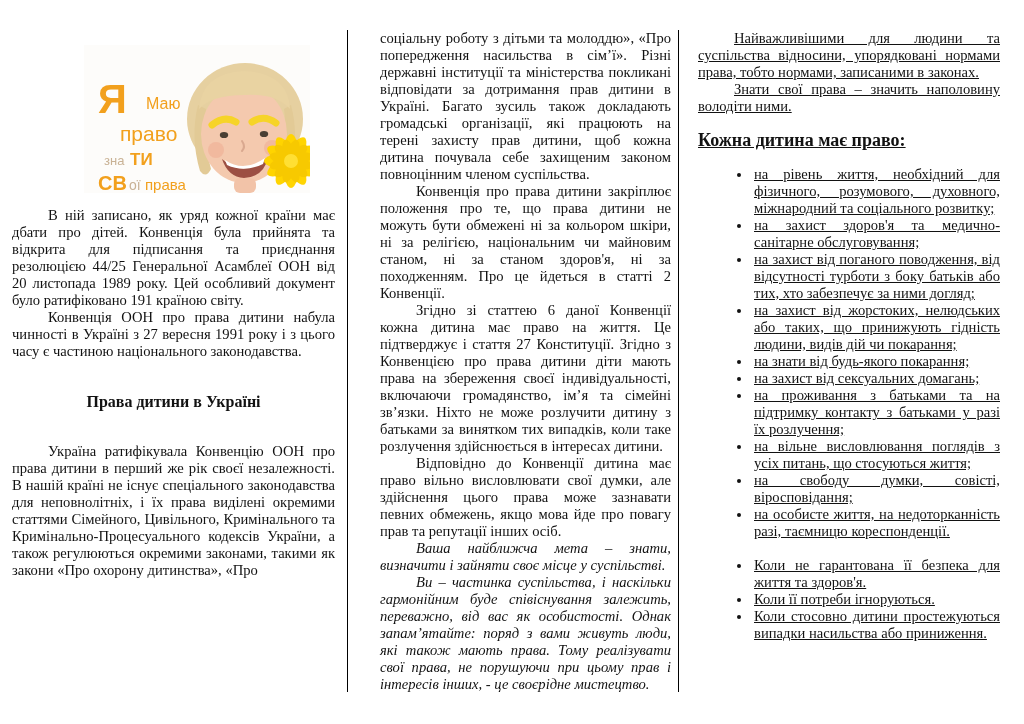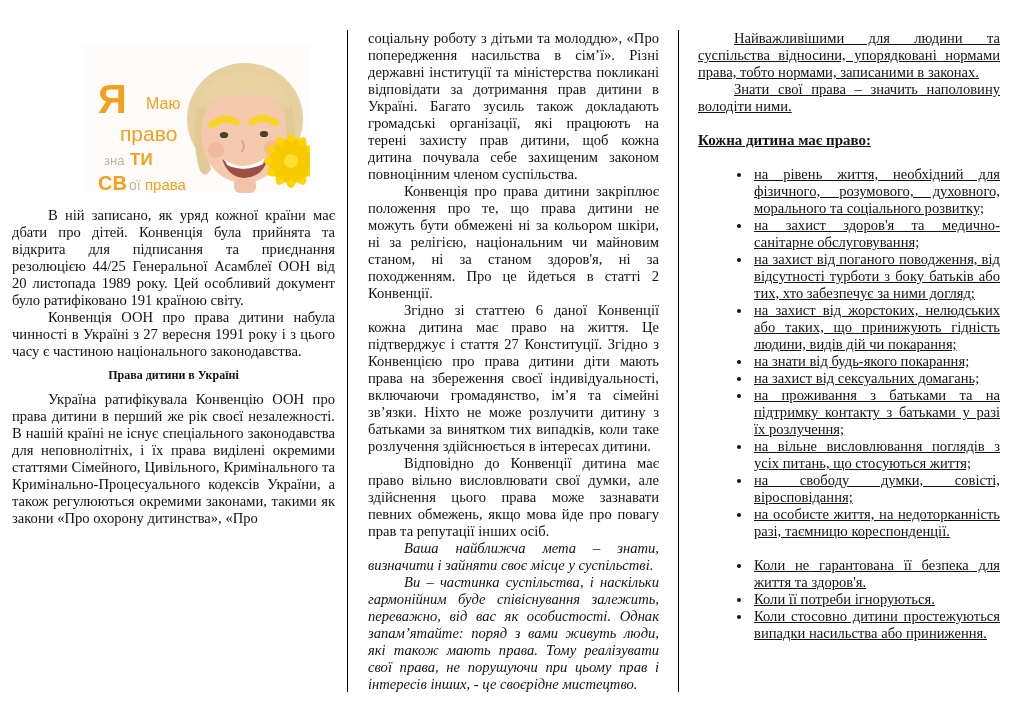--- a/index.html
+++ b/index.html
@@ -6,28 +6,28 @@
   .page{
     position:relative;width:1024px;height:724px;background:#ffffff;
     font-family:"Liberation Serif","DejaVu Serif",serif;color:#121212;
     overflow:hidden;
   }
   .col{position:absolute;font-size:14.6px;line-height:17px;}
   .col p{margin:0;text-align:justify;}
   p.ind{text-indent:36px;}
   p.it{font-style:italic;text-indent:36px;}
   .col1{left:12px;top:0;width:323px;}
-  .col2{left:368px;top:30px;width:291px;}
+  .col2{left:380px;top:30px;width:291px;}
   .col3{left:698px;top:30px;width:302px;text-decoration:underline;}
   .vdiv{position:absolute;top:30px;height:662px;width:1.3px;background:#000;}
   .vdiv.d1{left:347px;}
   .vdiv.d2{left:678px;}
   figure.promo{margin:45px 0 14px 72px;width:226px;height:148px;padding:0;}
-  h3.center-h{margin:7px 0;font-size:12px;text-align:center;font-weight:bold;}
-  h3.left-h{margin:17px 0;font-size:15px;text-align:left;font-weight:bold;}
+  h3.center-h{margin:33px 0;font-size:16px;text-align:center;font-weight:bold;}
+  h3.left-h{margin:17px 0;font-size:18px;text-align:left;font-weight:bold;}
   ul.blist{list-style:disc;margin:17px 0;padding:0 0 0 54px;}
   ul.blist li{margin:0;padding-left:2px;text-align:justify;}
 </style>
 </head>
 <body>
 
 <div class="page">
 
   <section class="col col1">
     <figure class="promo">
@@ -110,21 +110,21 @@
   </section>
 
   <div class="vdiv d2"></div>
 
   <section class="col col3">
     <p class="ind">Найважливішими для людини та суспільства відносини, упорядковані нормами права, тобто нормами, записаними в законах.</p>
     <p class="ind">Знати свої права – значить наполовину володіти ними.</p>
 
     <h3 class="left-h">Кожна дитина має право:</h3>
     <ul class="blist">
-      <li>на рівень життя, необхідний для фізичного, розумового, духовного, морального та соціального розвитку;</li>
+      <li>на рівень життя, необхідний для фізичного, розумового, духовного, міжнародний та соціального розвитку;</li>
       <li>на захист здоров'я та медично-санітарне обслуговування;</li>
       <li>на захист від поганого поводження, від відсутності турботи з боку батьків або тих, хто забезпечує за ними догляд;</li>
       <li>на захист від жорстоких, нелюдських або таких, що принижують гідність людини, видів дій чи покарання;</li>
       <li>на знати від будь-якого покарання;</li>
       <li>на захист від сексуальних домагань;</li>
       <li>на проживання з батьками та на підтримку контакту з батьками у разі їх розлучення;</li>
       <li>на вільне висловлювання поглядів з усіх питань, що стосуються життя;</li>
       <li>на свободу думки, совісті, віросповідання;</li>
       <li>на особисте життя, на недоторканність разі, таємницю кореспонденції.</li>
     </ul>

